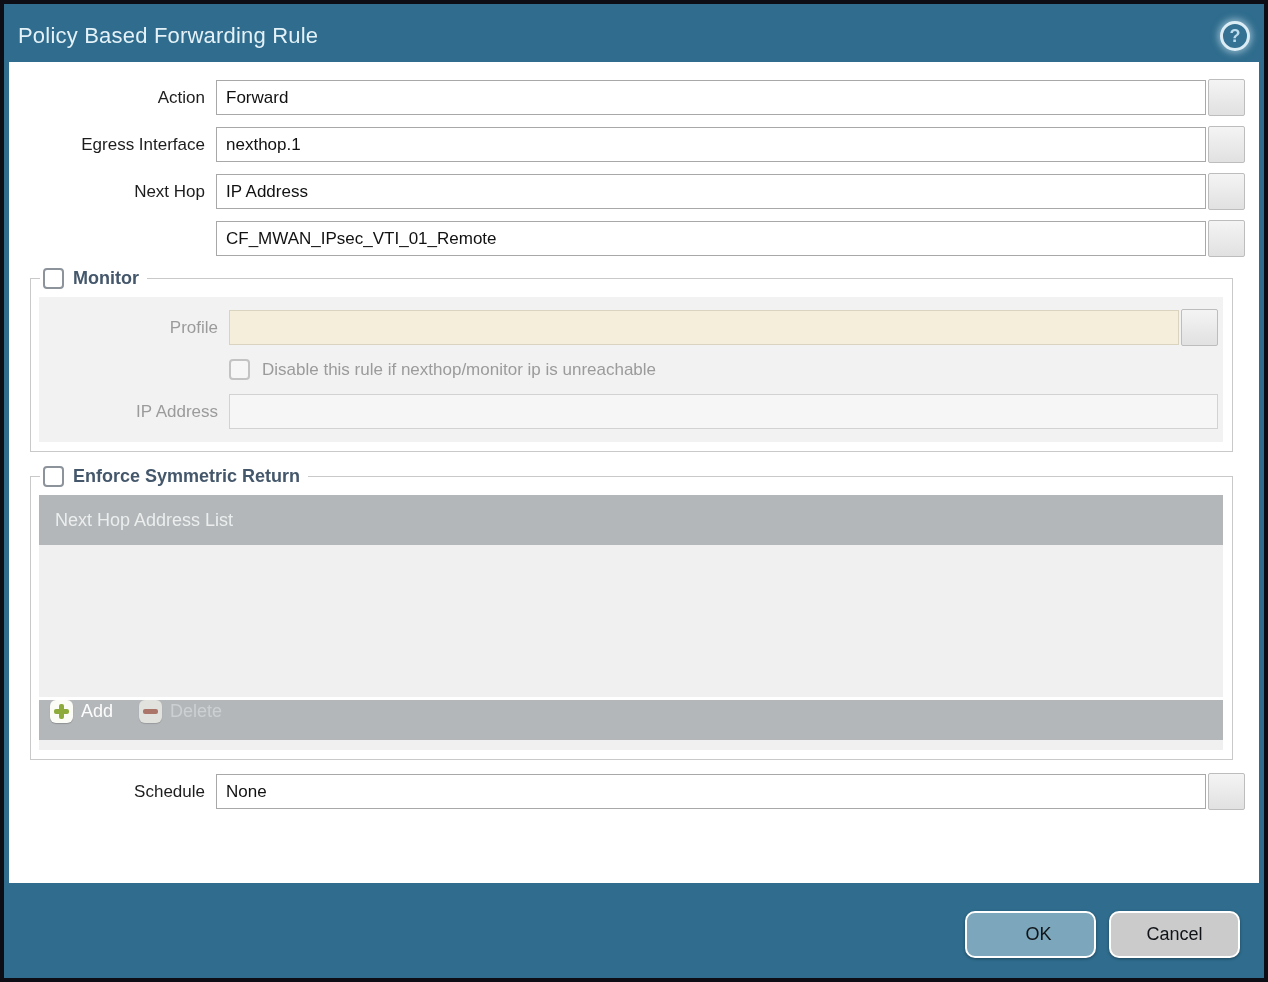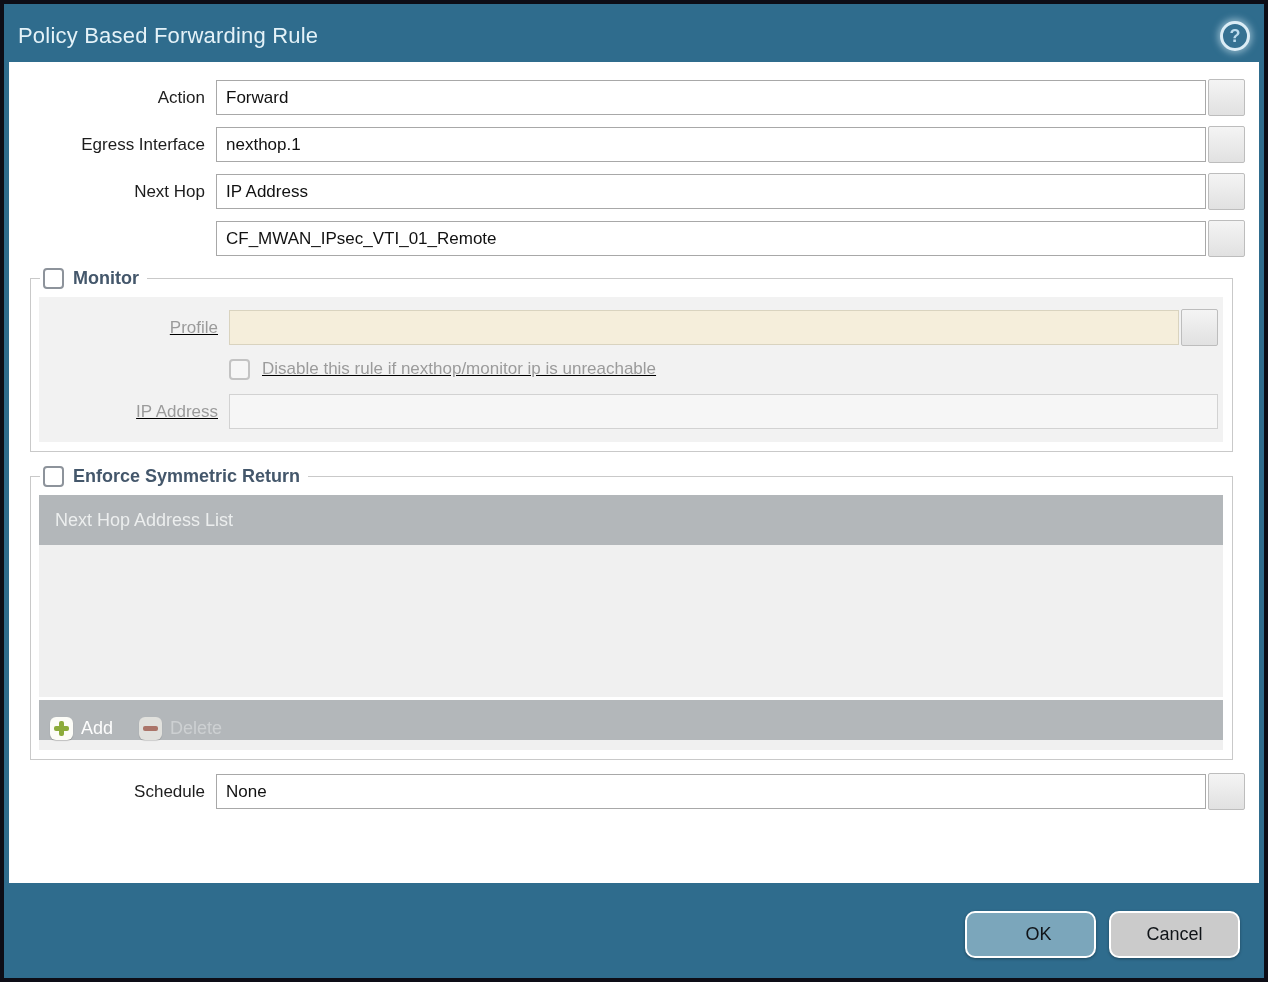--- a/index.html
+++ b/index.html
@@ -88,39 +88,39 @@
   }
   .legend-text {
     font-size: 18px; font-weight: bold; color: #44576b;
   }
   .cbx {
     width: 21px; height: 21px; border: 2px solid #8d939b; border-radius: 4px;
     background: #fff; cursor: pointer; flex: 0 0 auto;
   }
   .cbx.dis { border-color: #c3c3c3; background: #f6f6f6; cursor: default; }
 
-  .panel { background: #f2f2f2; margin: 8px 9px 0 8px; padding: 13px 0; text-decoration: underline; }
+  .panel { background: #f2f2f2; margin: 8px 9px 0 8px; padding: 13px 0; }
   .panel .row { margin: 0 5px 0 0; }
   .panel .lbl { width: 190px; color: #9b9b9b; }
   .input.beige { background: #f5eedb; border-color: #d9d3bf; }
   .input.disgray { background: #f6f6f6; border-color: #d2d2d2; }
-  .chkrow { display: flex; align-items: flex-start; gap: 12px; margin: 14px 0 14px 190px; }
+  .chkrow { display: flex; align-items: center; gap: 12px; margin: 14px 0 14px 190px; }
   .chkrow .chklabel { font-size: 17px; color: #9b9b9b; }
 
   
   .tablewrap { margin: 8px 9px 0 8px; }
   .thead {
     background: #b3b7ba; height: 50px;
     display: flex; align-items: center; padding-left: 16px;
   }
   .thead-text { color: #eceeee; font-size: 18px; }
   .tbody { background: #f0f0f0; height: 152px; }
   .tfoot {
     background: #b3b7ba; height: 40px; margin-top: 3px;
-    display: flex; align-items: flex-end; padding-left: 11px; gap: 26px;
+    display: flex; align-items: flex-start; padding-left: 11px; gap: 26px;
   }
   .tbtn { display: flex; align-items: center; gap: 8px; cursor: pointer; }
   .tbtn.disabled { cursor: default; }
   .tbtn-label { font-size: 18px; color: #fdfdfd; }
   .tbtn.disabled .tbtn-label { color: #cdd0d2; }
   .ic {
     width: 23px; height: 23px; border-radius: 6px; position: relative;
     background: #fcfcf7; box-shadow: 0 1px 1px rgba(0,0,0,0.2);
   }
   .ic.plus::before {

